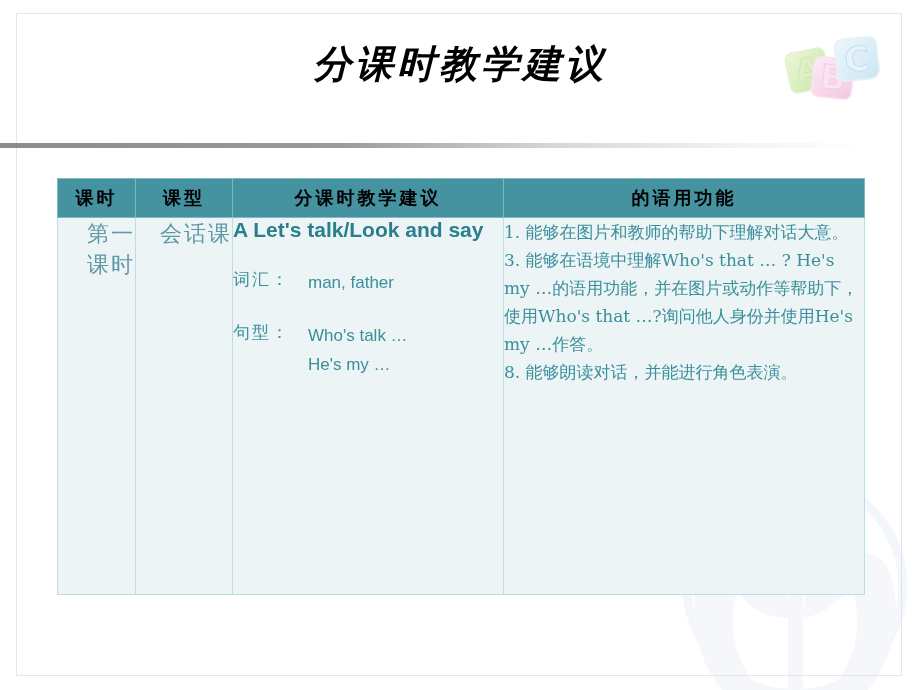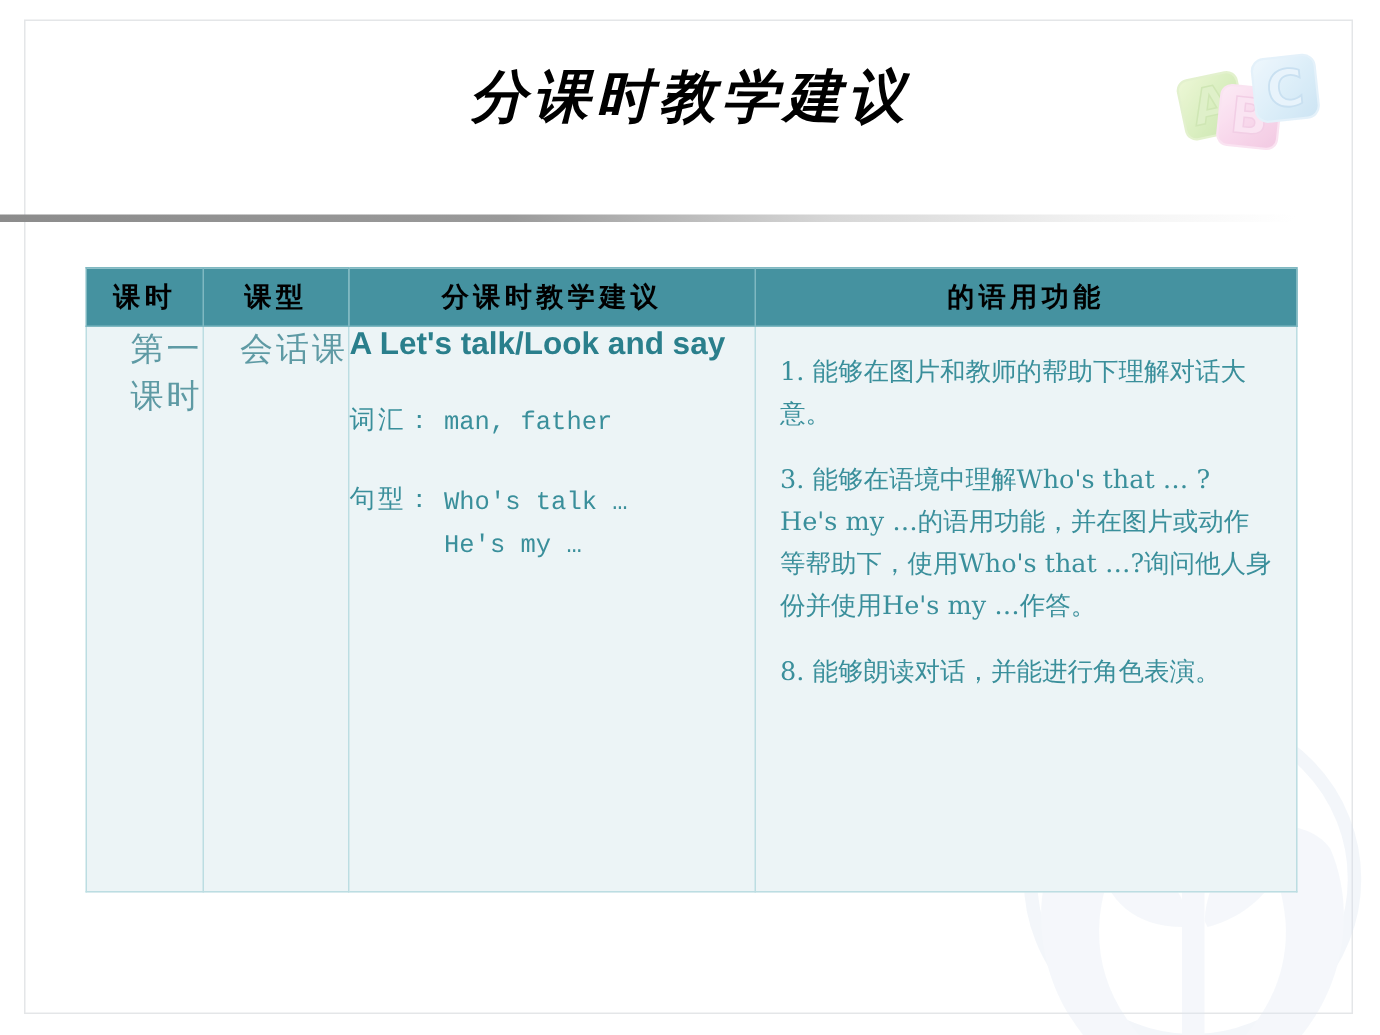--- a/index.html
+++ b/index.html
@@ -129,36 +129,36 @@
     font-size: 17px;
     margin: 0 0 24px 0;
     color: #3a8f9b;
     display: flex;
     align-items: flex-start;
   }
   .content-row .lbl {
     font-family: "DejaVu Serif", "Liberation Serif", serif;
     letter-spacing: 2px;
     white-space: nowrap;
-    margin-right: 6px;
+    margin-right: 18px;
   }
   .content-row .val {
-    font-family: Liberation Mono, monospace;
+    font-family: Liberation Sans, sans-serif;
     white-space: pre-line;
     line-height: 29px;
   }
   .cell-req {
     padding: 12px 8px 10px 10px;
     color: #3a8f9b;
     font-family: "DejaVu Serif", "Liberation Serif", serif;
     font-size: 17px;
     line-height: 28px;
     letter-spacing: 0px;
   }
-  .cell-req .req-line { margin: 16px; }
+  .cell-req .req-line { margin: 0; }
 </style>
 </head>
 <body>
 
 <div id="slide">
 
   <div class="slide-frame"></div>
 
   <div class="abc-logo">
     <svg viewBox="0 0 100 80" width="100" height="80" aria-hidden="true">

